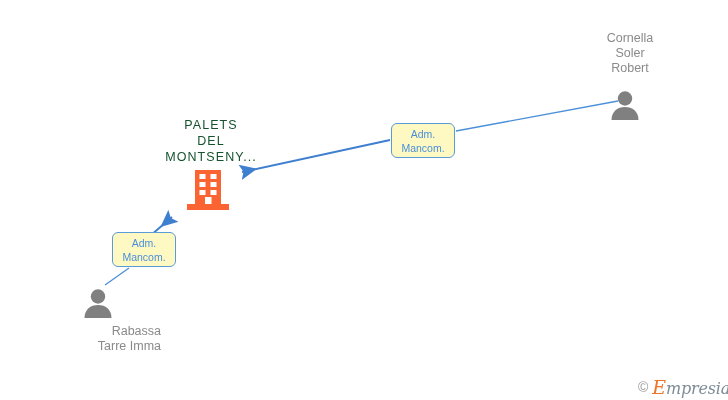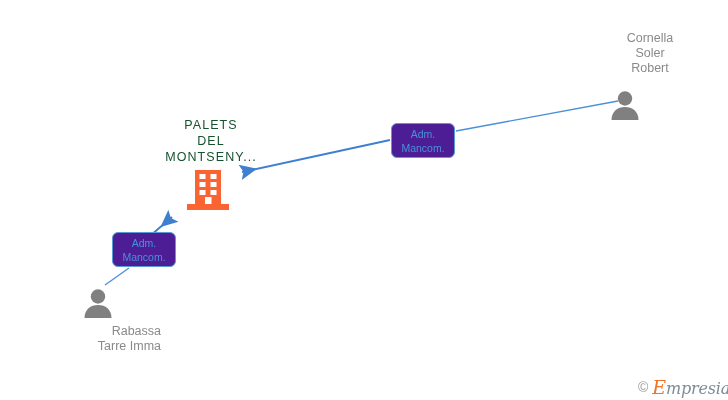--- a/index.html
+++ b/index.html
@@ -54,31 +54,31 @@
   }
   .person-label {
     position: absolute;
     text-align: center;
     font-size: 12.5px;
     line-height: 15px;
     color: #8a8a8a;
     white-space: pre-line;
   }
   #person-cornella-icon { left: 610px; top: 90px; }
-  #person-cornella-label { left: 588px; top: 31px; width: 124px; }
+  #person-cornella-label { left: 568px; top: 31px; width: 124px; }
   #person-rabassa-icon  { left: 83px;  top: 288px; }
   #person-rabassa-label { left: 37px;  top: 324px; width: 124px; text-align: right; }
 
   
   .edge-label {
     position: absolute;
     box-sizing: border-box;
     border: 1.3px solid #5b9bd5;
     border-radius: 6px;
-    background: #4c1d95;
+    background: #fef9c3;
     color: #4a90d9;
     font-size: 10.5px;
     line-height: 14px;
     text-align: center;
     padding-top: 3px;
     white-space: pre-line;
   }
   #edge-label-1 { left: 391px; top: 123px; width: 64px; height: 35px; }
   #edge-label-2 { left: 112px; top: 232px; width: 64px; height: 35px; }
 

